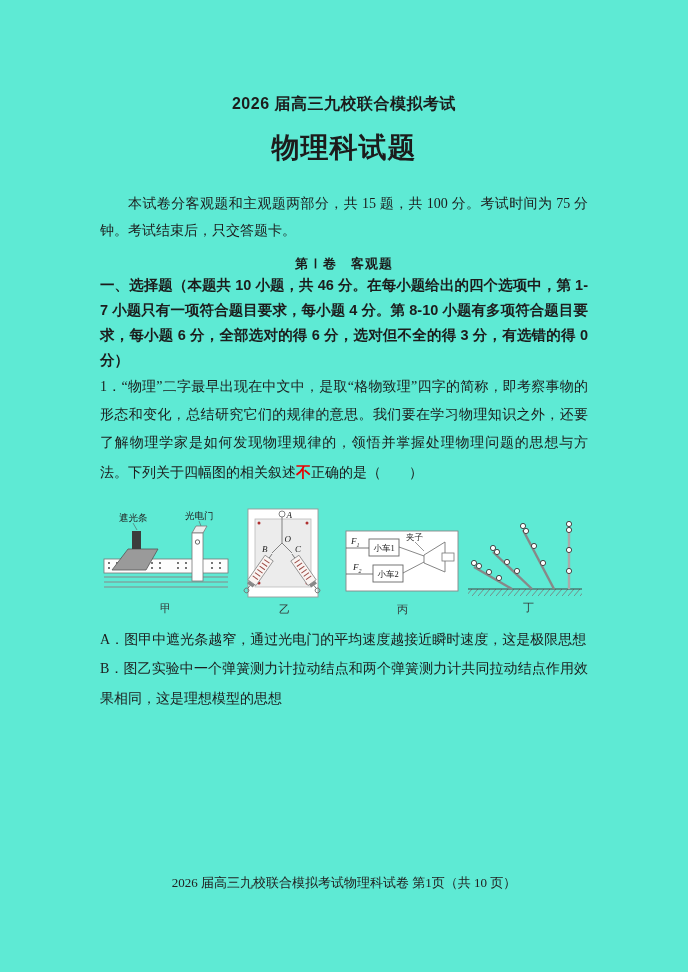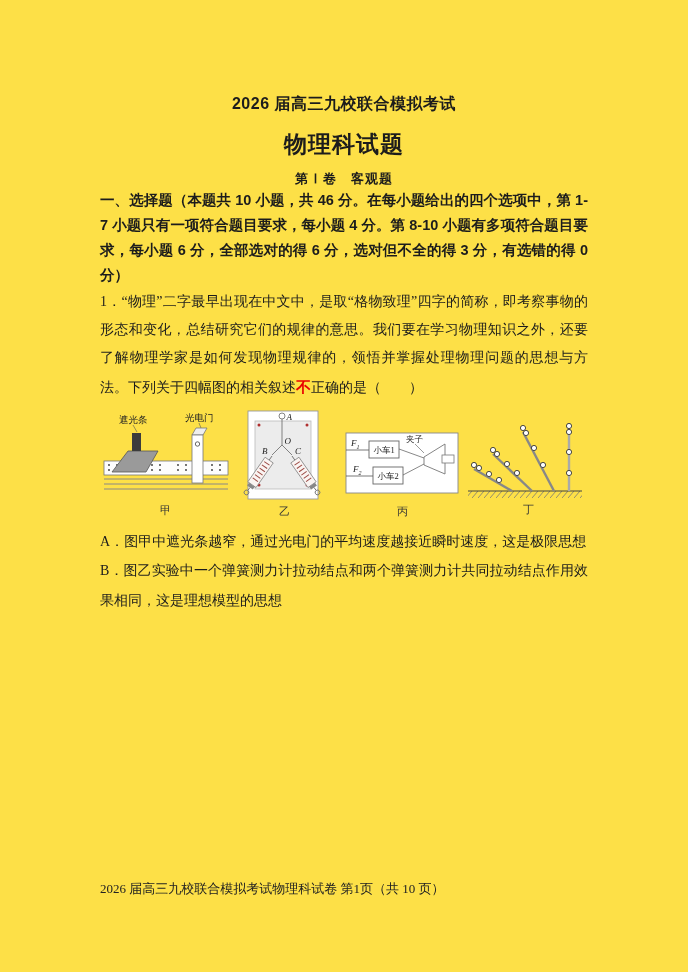--- a/index.html
+++ b/index.html
@@ -1,42 +1,42 @@
 <!DOCTYPE html>
 <html lang="zh"><head>
 <meta charset="utf-8">
 <style>
   * { margin: 0; padding: 0; box-sizing: border-box; }
   html, body { background: #ffffff; }
   .page {
     position: relative;
     width: 688px;
     height: 972px;
-    background: #fde047;
+    background: #5eead4;
     font-family: "Liberation Serif", serif;
     color: #1c1c1c;
     overflow: hidden;
   }
   .content {
     position: absolute;
     left: 100px;
     top: 94px;
     width: 488px;
   }
   .title-1 {
     font-family: "Liberation Sans", sans-serif;
     font-weight: bold;
     font-size: 16px;
     text-align: center;
     letter-spacing: 0.5px;
   }
   .title-2 {
     font-family: "Liberation Sans", sans-serif;
     font-weight: bold;
-    font-size: 23px;
+    font-size: 28px;
     text-align: center;
     margin-top: 14px;
     letter-spacing: 1px;
   }
   .intro {
     margin-top: 24px;
     font-size: 14px;
     line-height: 1.92;
     text-indent: 2em;
     text-align: justify;
@@ -60,53 +60,55 @@
     font-size: 14px;
     line-height: 2.0;
     text-align: justify;
   }
   .red-char {
     color: #e80000;
     font-weight: bold;
     font-size: 15px;
   }
   .figures-row {
-    margin-top: 3px;
+    margin-top: 16px;
     display: flex;
     justify-content: space-between;
     align-items: flex-end;
   }
   .figures-row svg { display: block; }
   .fig-caption { font-size: 11px; fill: #333; }
   .fig-label { font-size: 9.5px; fill: #222; }
   .fig-label-italic { font-size: 9px; fill: #222; font-style: italic; }
   .options { margin-top: 8px; }
   .option {
     font-size: 14px;
     line-height: 2.12;
     text-align: justify;
   }
   .footer {
     position: absolute;
     left: 100px;
     width: 488px;
-    bottom: 74px;
+    bottom: 80px;
+    text-align: center;
     font-size: 13px;
     color: #222;
   }
 </style>
 </head>
 <body>
 
 <div class="page">
   <div class="content">
 
     <div class="title-1">2026 届高三九校联合模拟考试</div>
     <div class="title-2">物理科试题</div>
 
+    <p class="intro">本试卷分客观题和主观题两部分，共 15 题，共 100 分。考试时间为 75 分钟。考试结束后，只交答题卡。</p>
 
     <div class="section-title">第Ⅰ卷　客观题</div>
 
     <p class="section-instructions">一、选择题（本题共 10 小题，共 46 分。在每小题给出的四个选项中，第 1-7 小题只有一项符合题目要求，每小题 4 分。第 8-10 小题有多项符合题目要求，每小题 6 分，全部选对的得 6 分，选对但不全的得 3 分，有选错的得 0 分）</p>
 
     <p class="question"><span>1．“物理”二字最早出现在中文中，是取“格物致理”四字的简称，即考察事物的形态和变化，总结研究它们的规律的意思。我们要在学习物理知识之外，还要了解物理学家是如何发现物理规律的，领悟并掌握处理物理问题的思想与方法。下列关于四幅图的相关叙述</span><span class="red-char">不</span><span>正确的是（　　）</span></p>
 
     <div class="figures-row">
 
       <svg viewBox="0 0 132 108" width="132" height="108">

